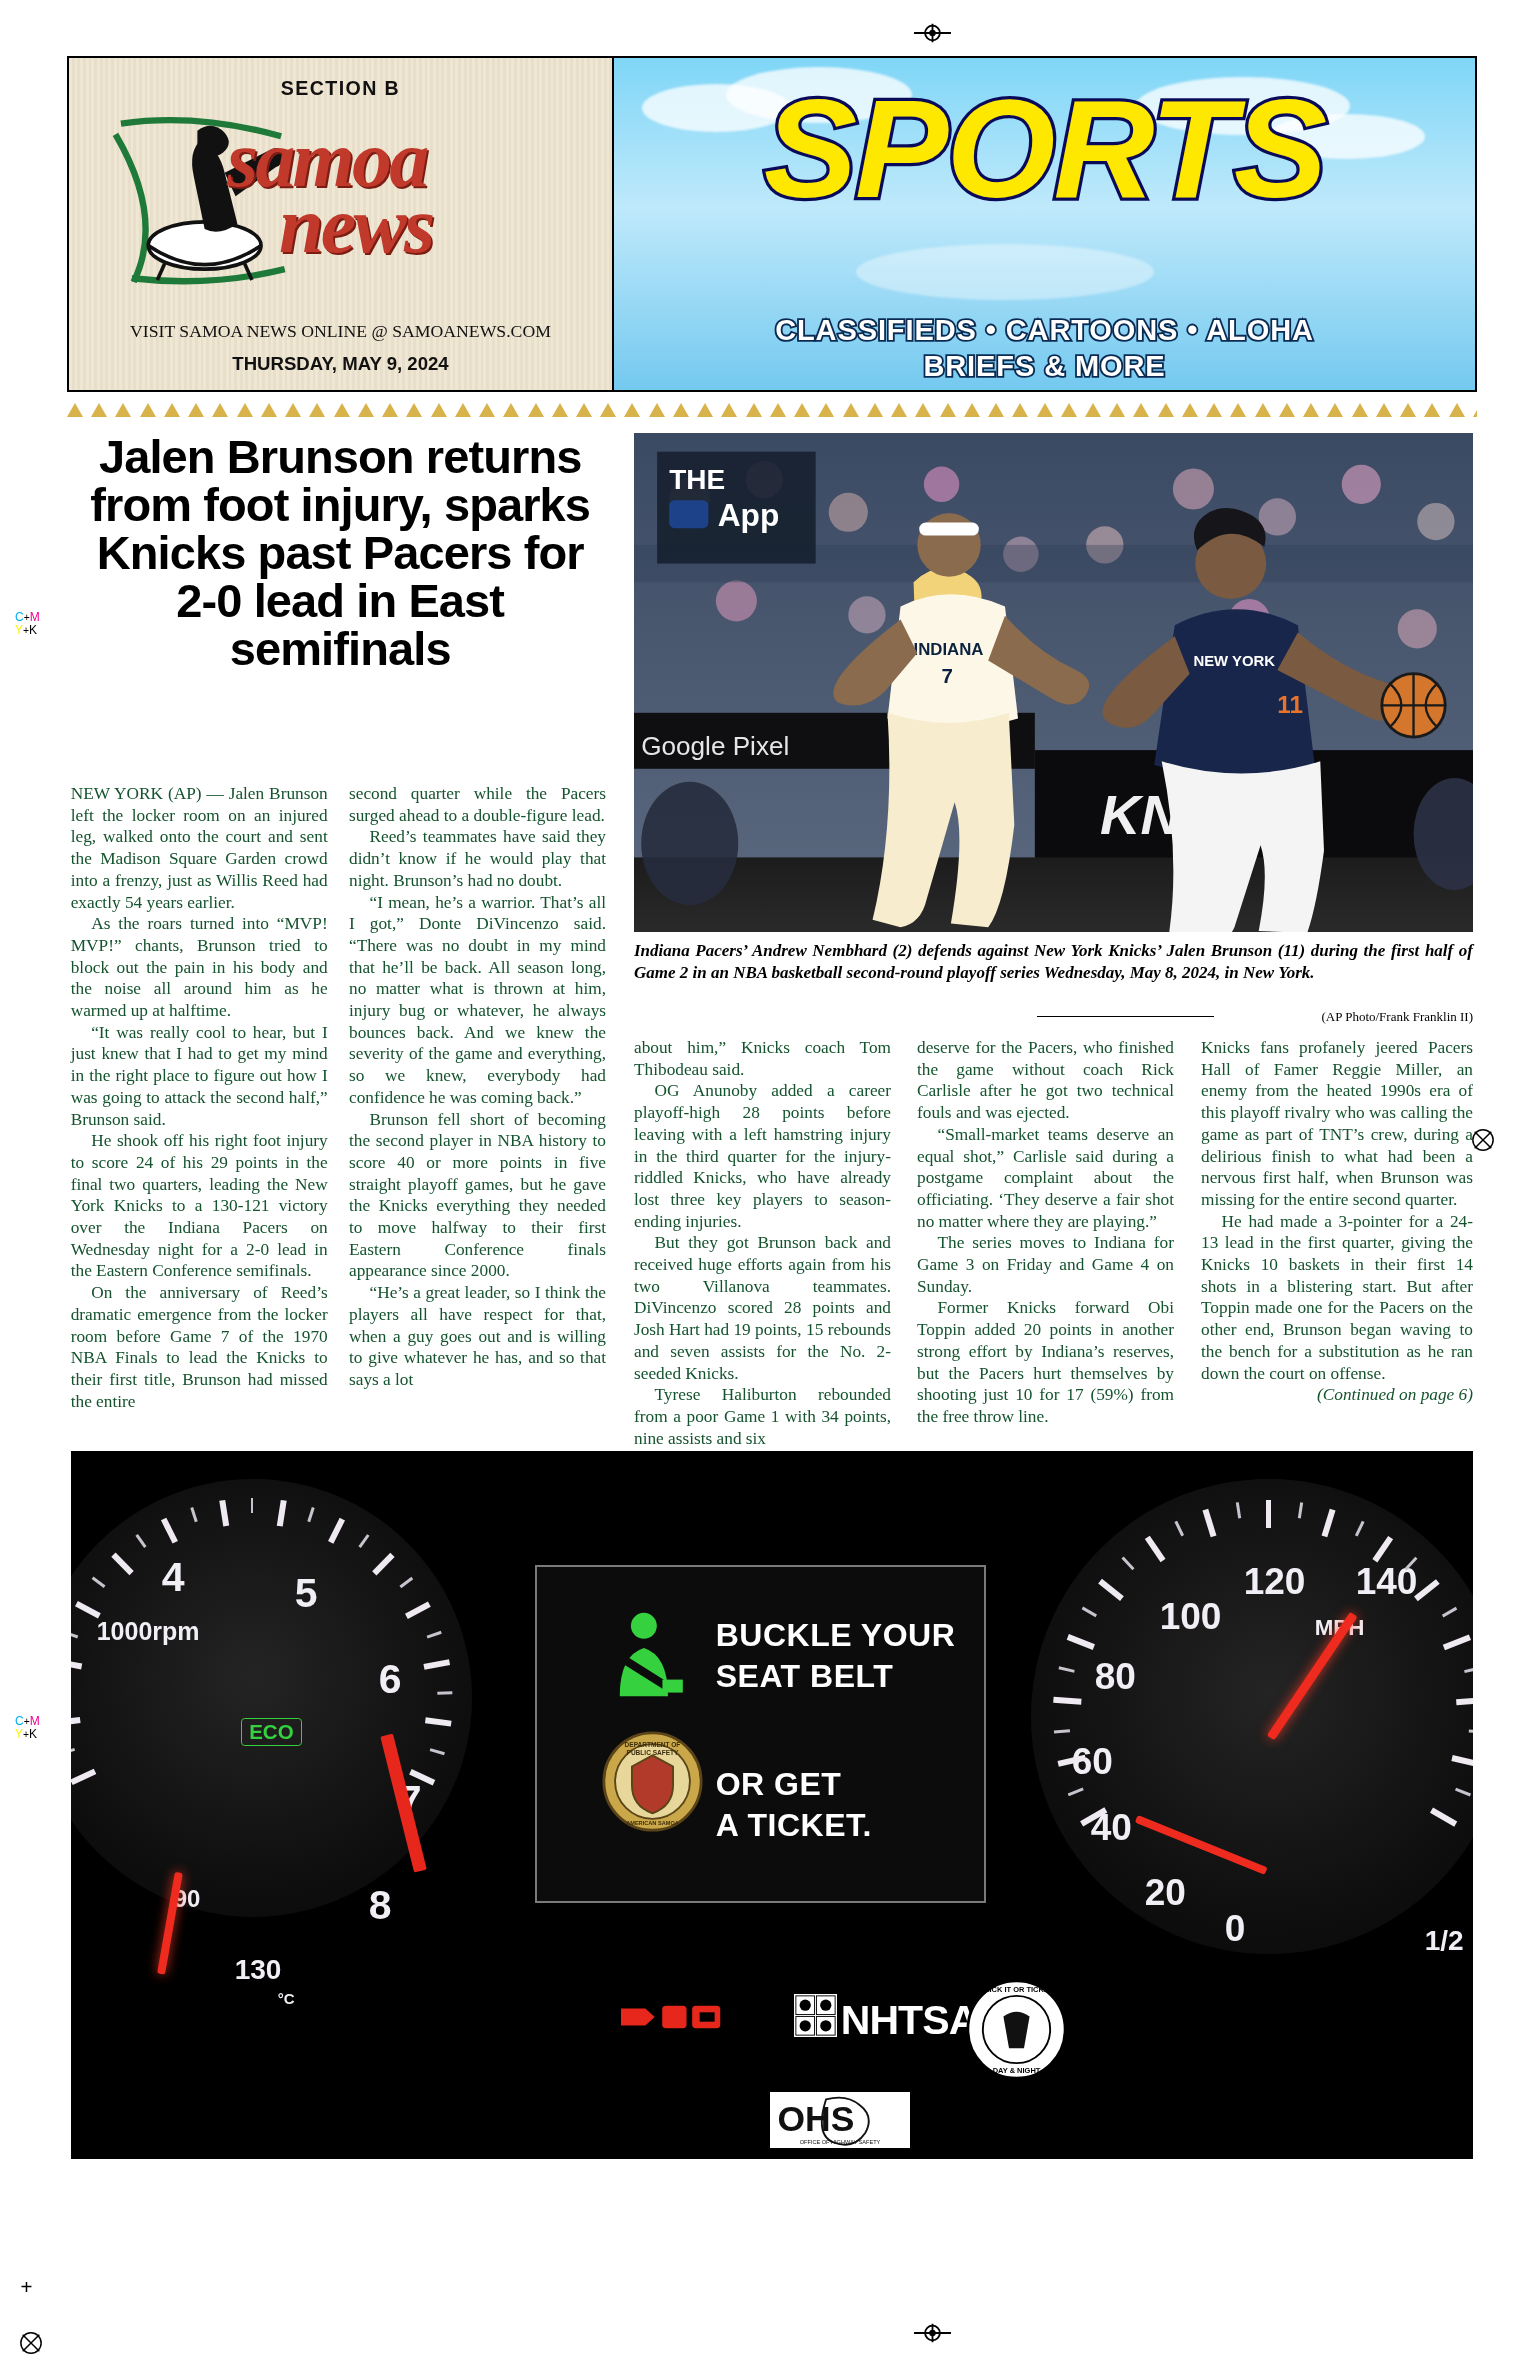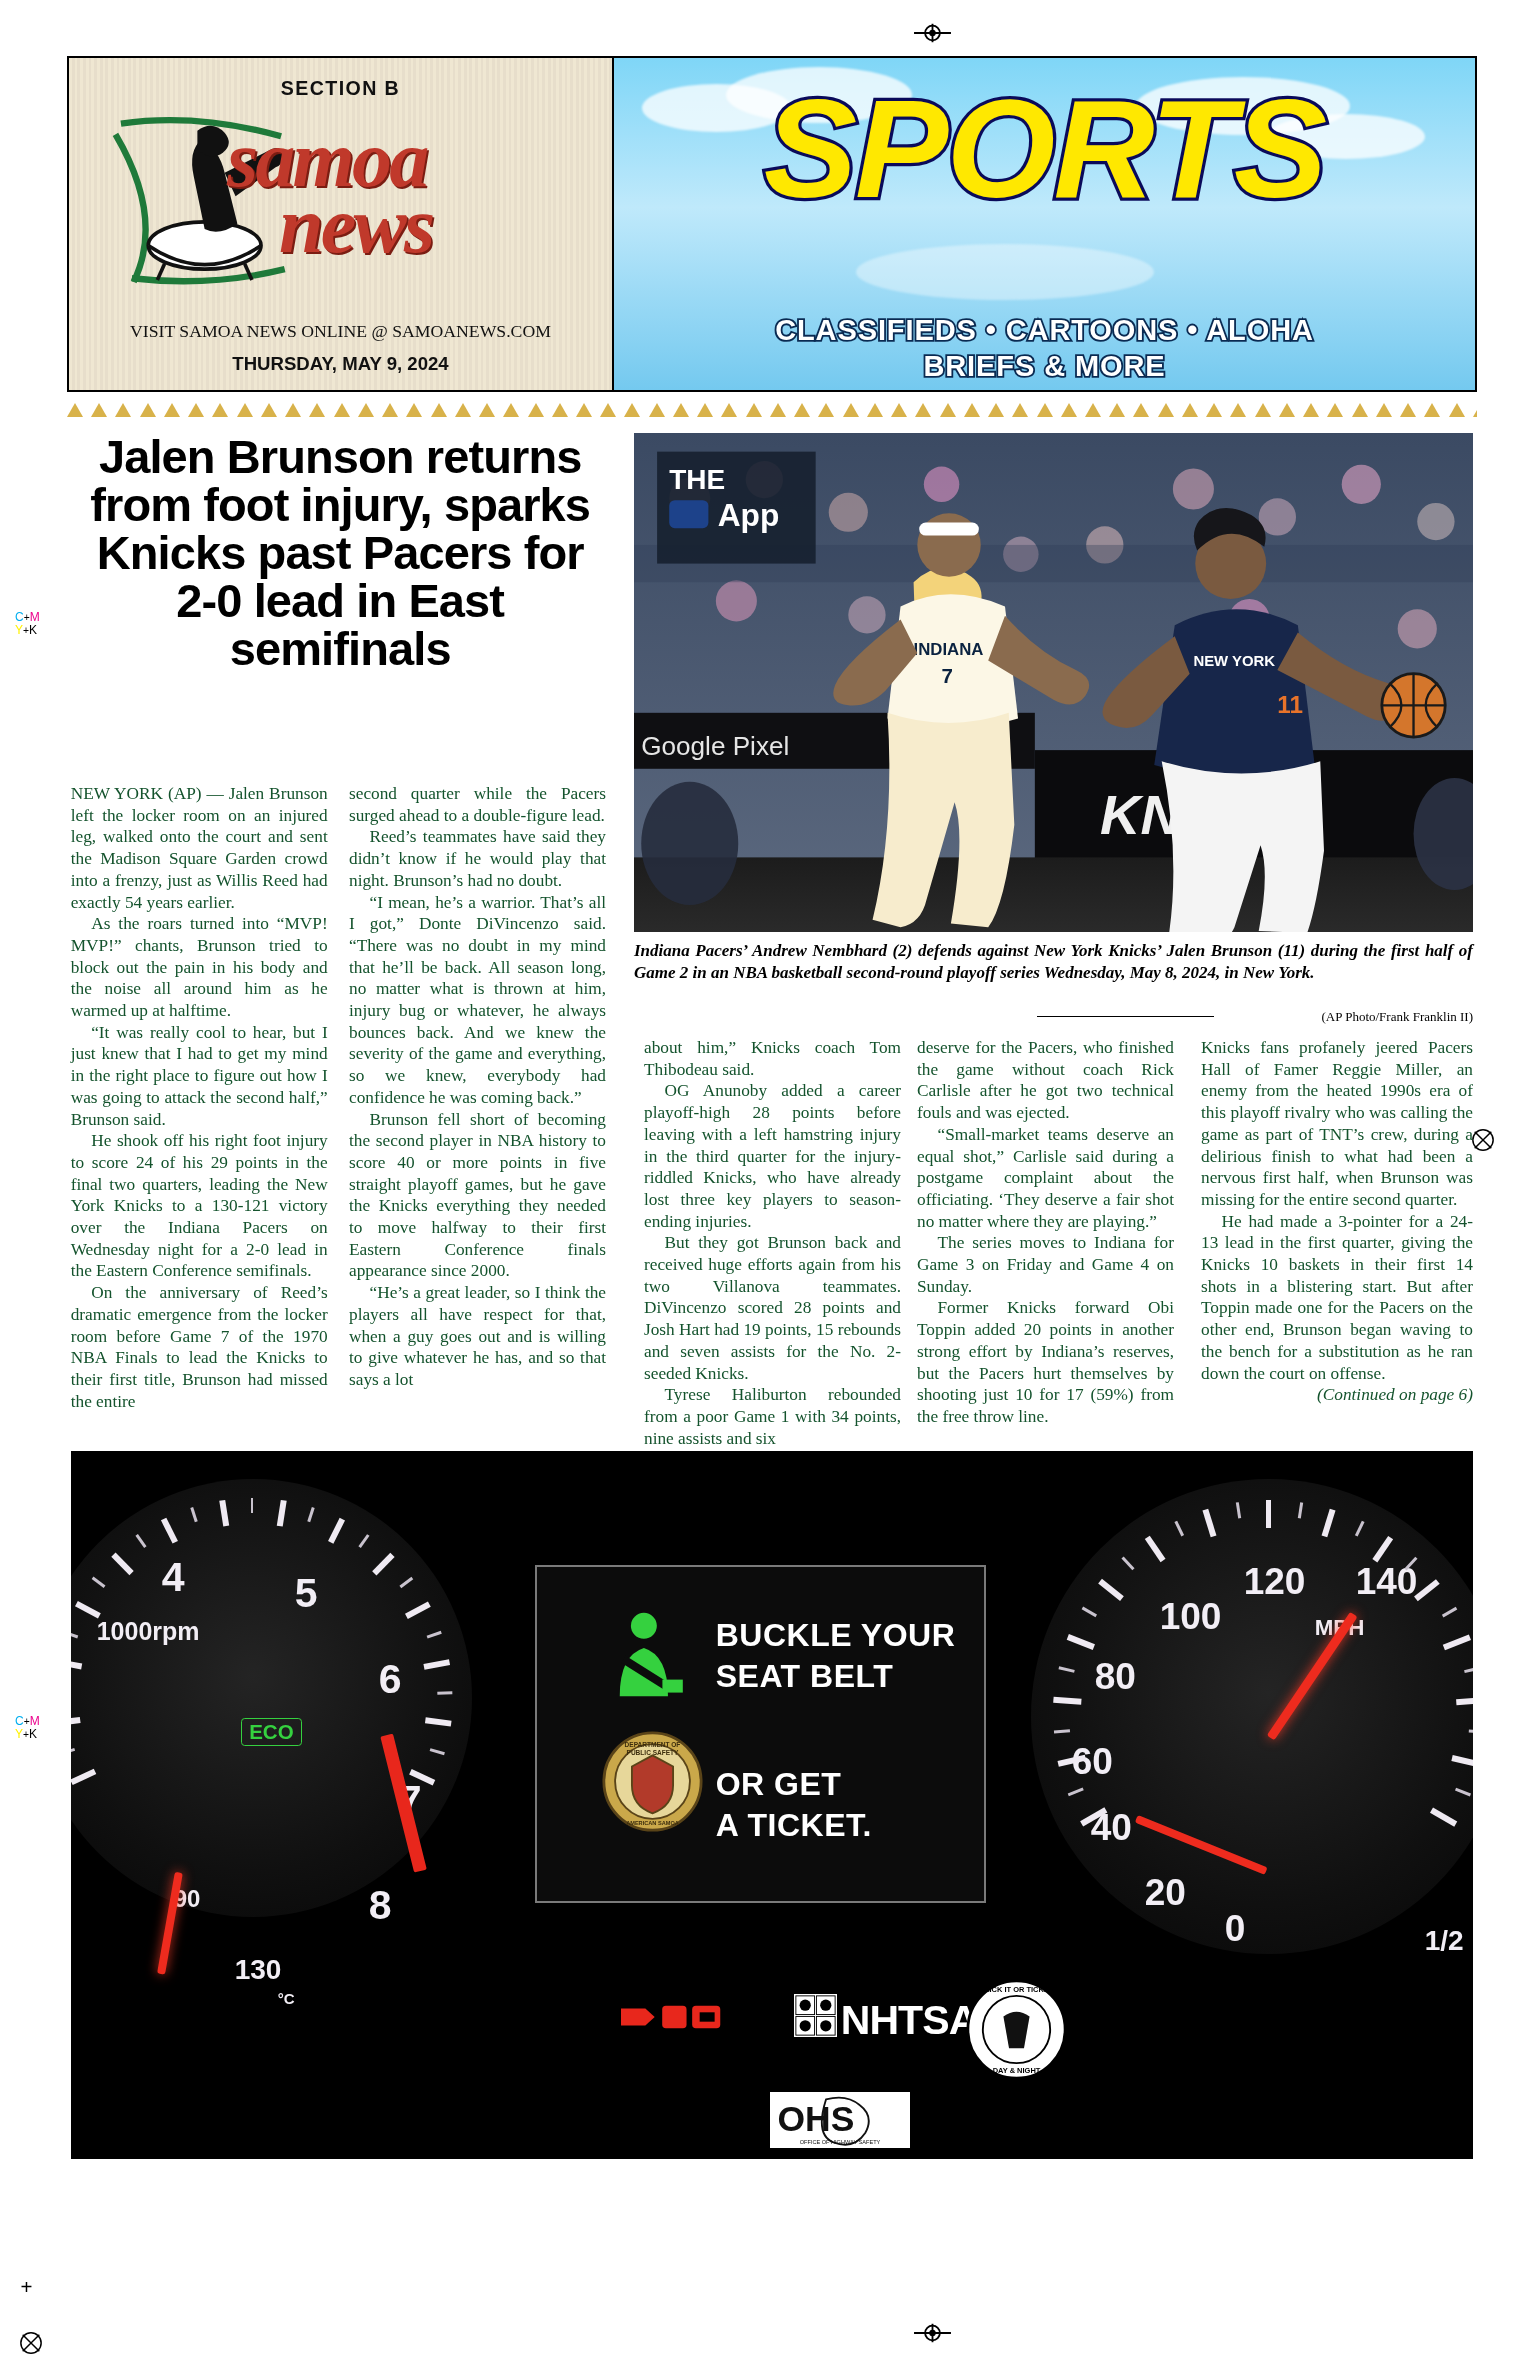--- a/index.html
+++ b/index.html
@@ -324,21 +324,21 @@
   </div>
 
   <div class="col" style="left:282px;top:727px;width:257px;">
     <p class="first">second quarter while the Pacers surged ahead to a double-figure lead.</p>
     <p>Reed’s teammates have said they didn’t know if he would play that night. Brunson’s had no doubt.</p>
     <p>“I mean, he’s a warrior. That’s all I got,” Donte DiVincenzo said. “There was no doubt in my mind that he’ll be back. All season long, no matter what is thrown at him, injury bug or whatever, he always bounces back. And we knew the severity of the game and everything, so we knew, everybody had confidence he was coming back.”</p>
     <p>Brunson fell short of becoming the second player in NBA history to score 40 or more points in five straight playoff games, but he gave the Knicks everything they needed to move halfway to their first Eastern Conference finals appearance since 2000.</p>
     <p>“He’s a great leader, so I think the players all have respect for that, when a guy goes out and is willing to give whatever he has, and so that says a lot</p>
   </div>
 
-  <div class="col" style="left:567px;top:981px;width:257px;margin-left:10px;">
+  <div class="col" style="left:567px;top:981px;width:257px;">
     <p class="first">about him,” Knicks coach Tom Thibodeau said.</p>
     <p>OG Anunoby added a career playoff-high 28 points before leaving with a left hamstring injury in the third quarter for the injury-riddled Knicks, who have already lost three key players to season-ending injuries.</p>
     <p>But they got Brunson back and received huge efforts again from his two Villanova teammates. DiVincenzo scored 28 points and Josh Hart had 19 points, 15 rebounds and seven assists for the No. 2-seeded Knicks.</p>
     <p>Tyrese Haliburton rebounded from a poor Game 1 with 34 points, nine assists and six</p>
   </div>
 
   <div class="col" style="left:850px;top:981px;width:257px;">
     <p class="first">deserve for the Pacers, who finished the game without coach Rick Carlisle after he got two technical fouls and was ejected.</p>
     <p>“Small-market teams deserve an equal shot,” Carlisle said during a postgame complaint about the officiating. ‘They deserve a fair shot no matter where they are playing.”</p>
     <p>The series moves to Indiana for Game 3 on Friday and Game 4 on Sunday.</p>

